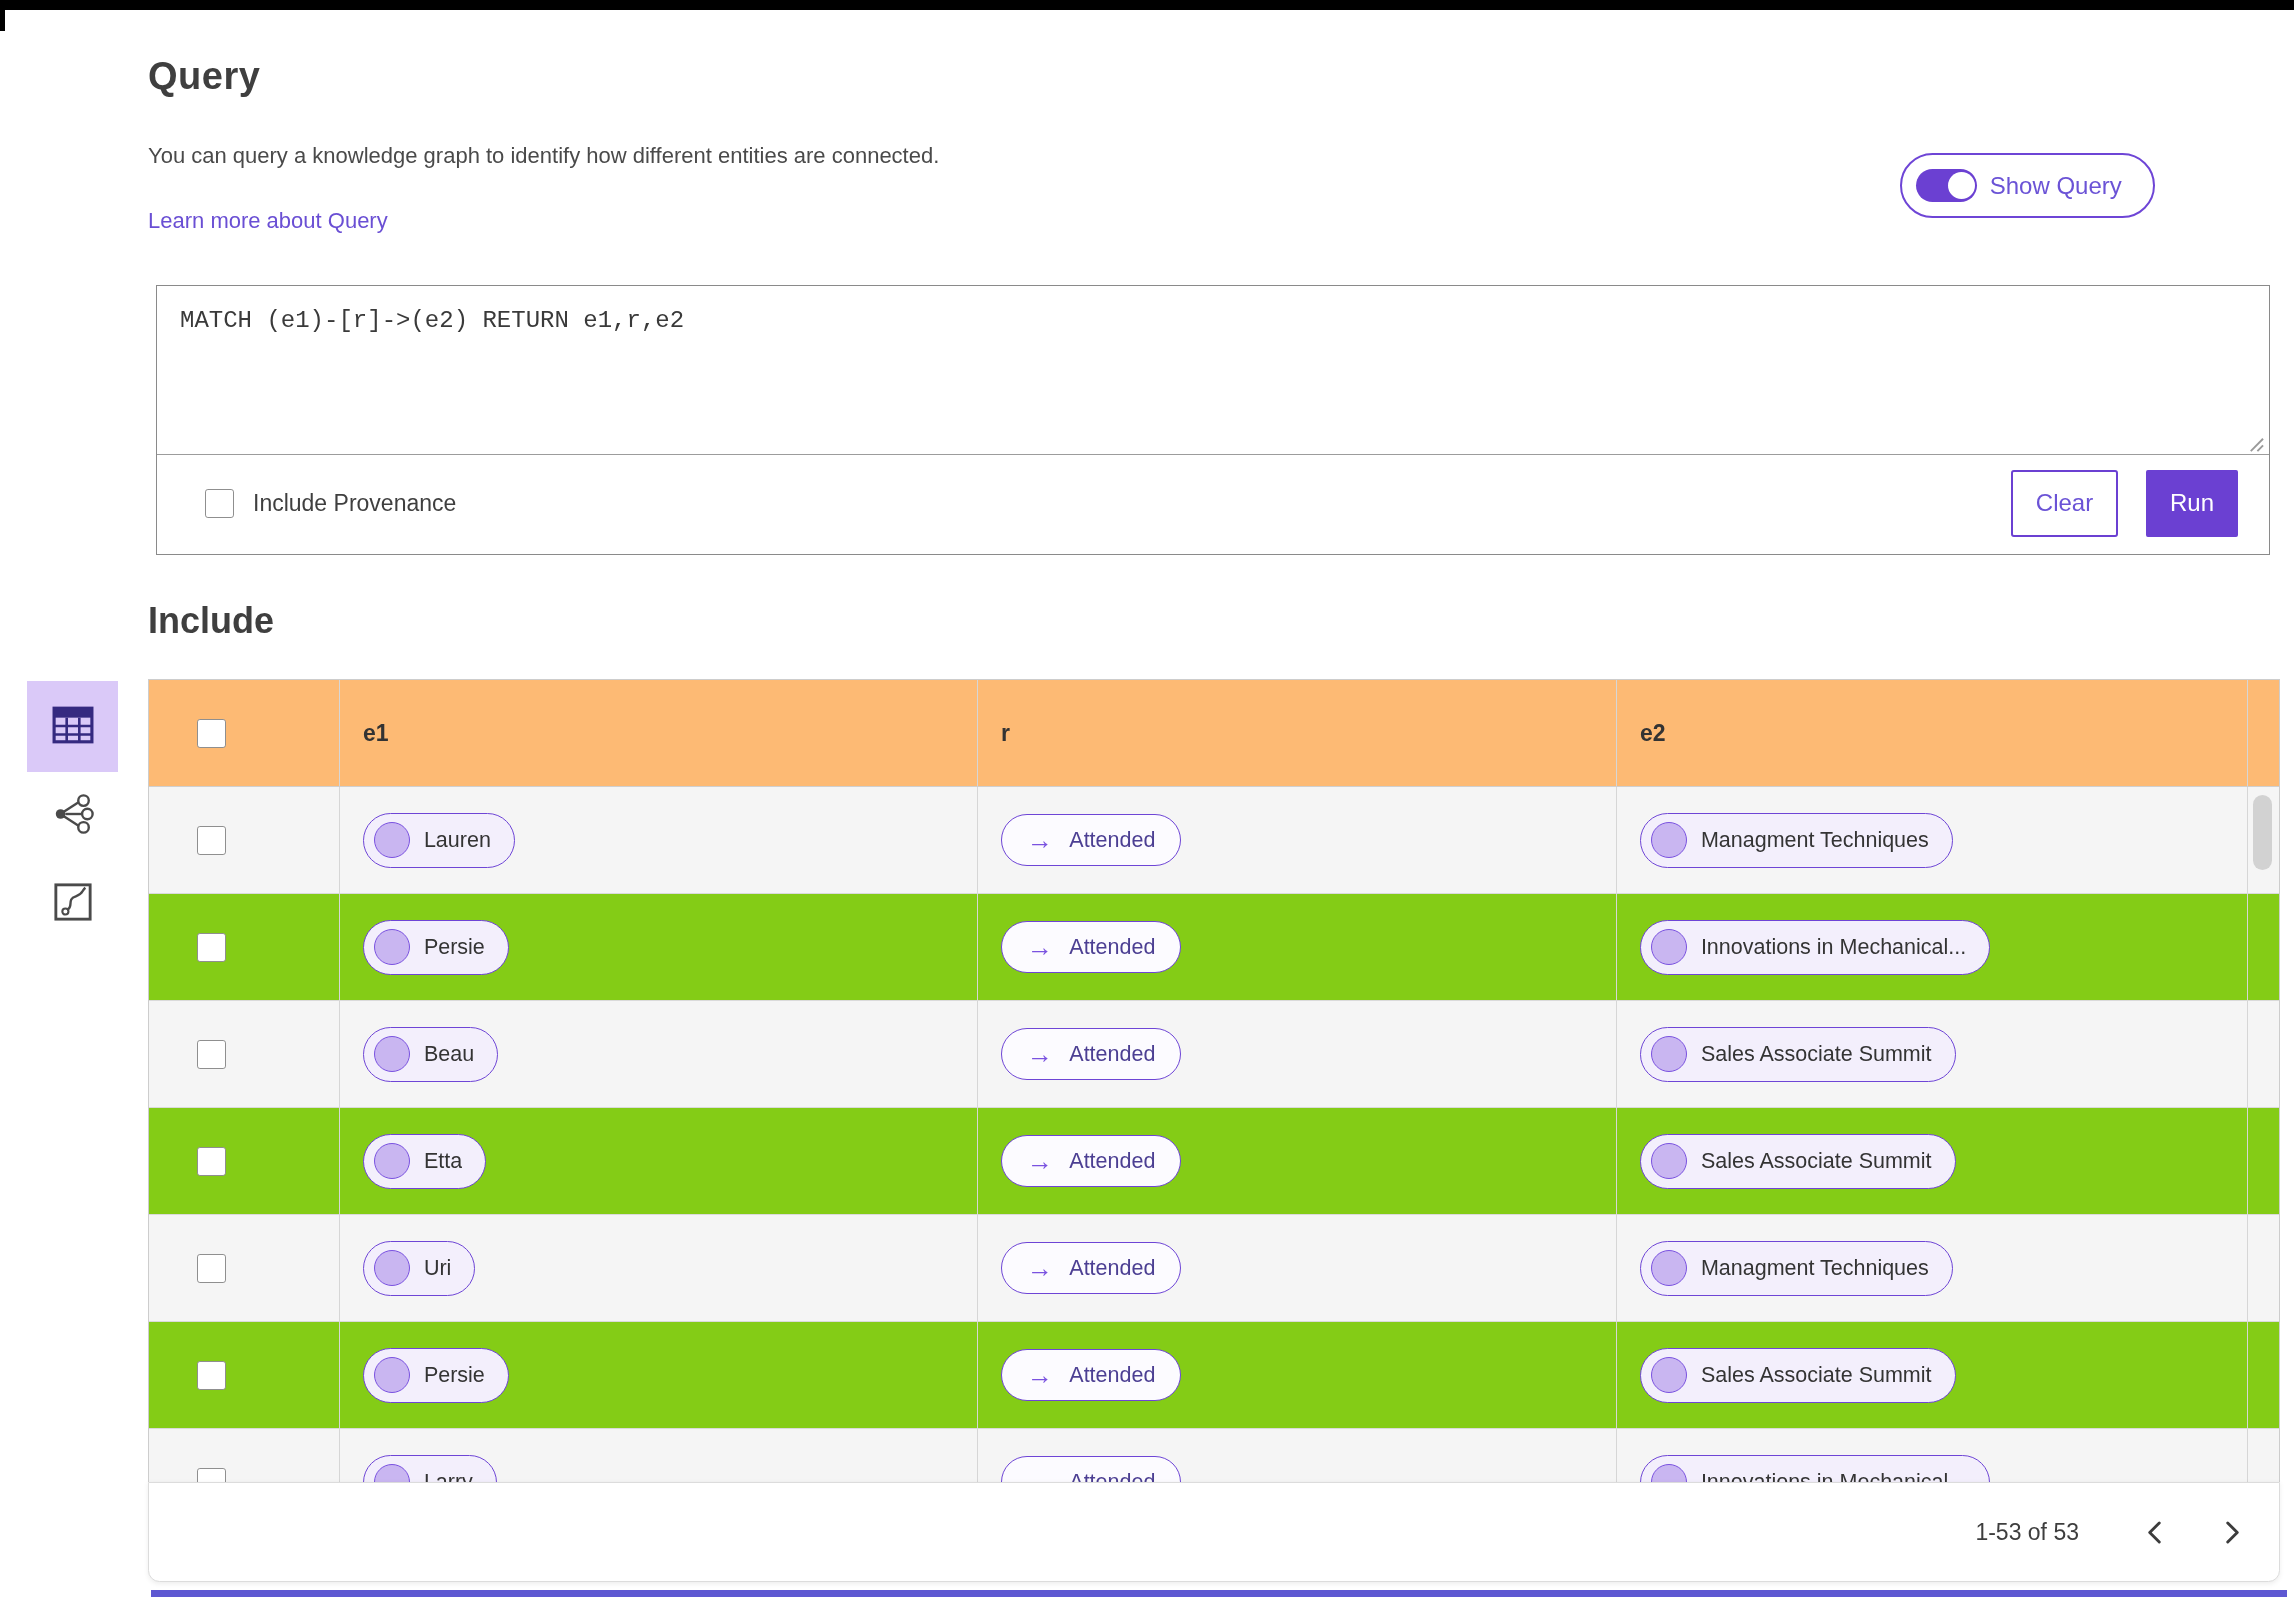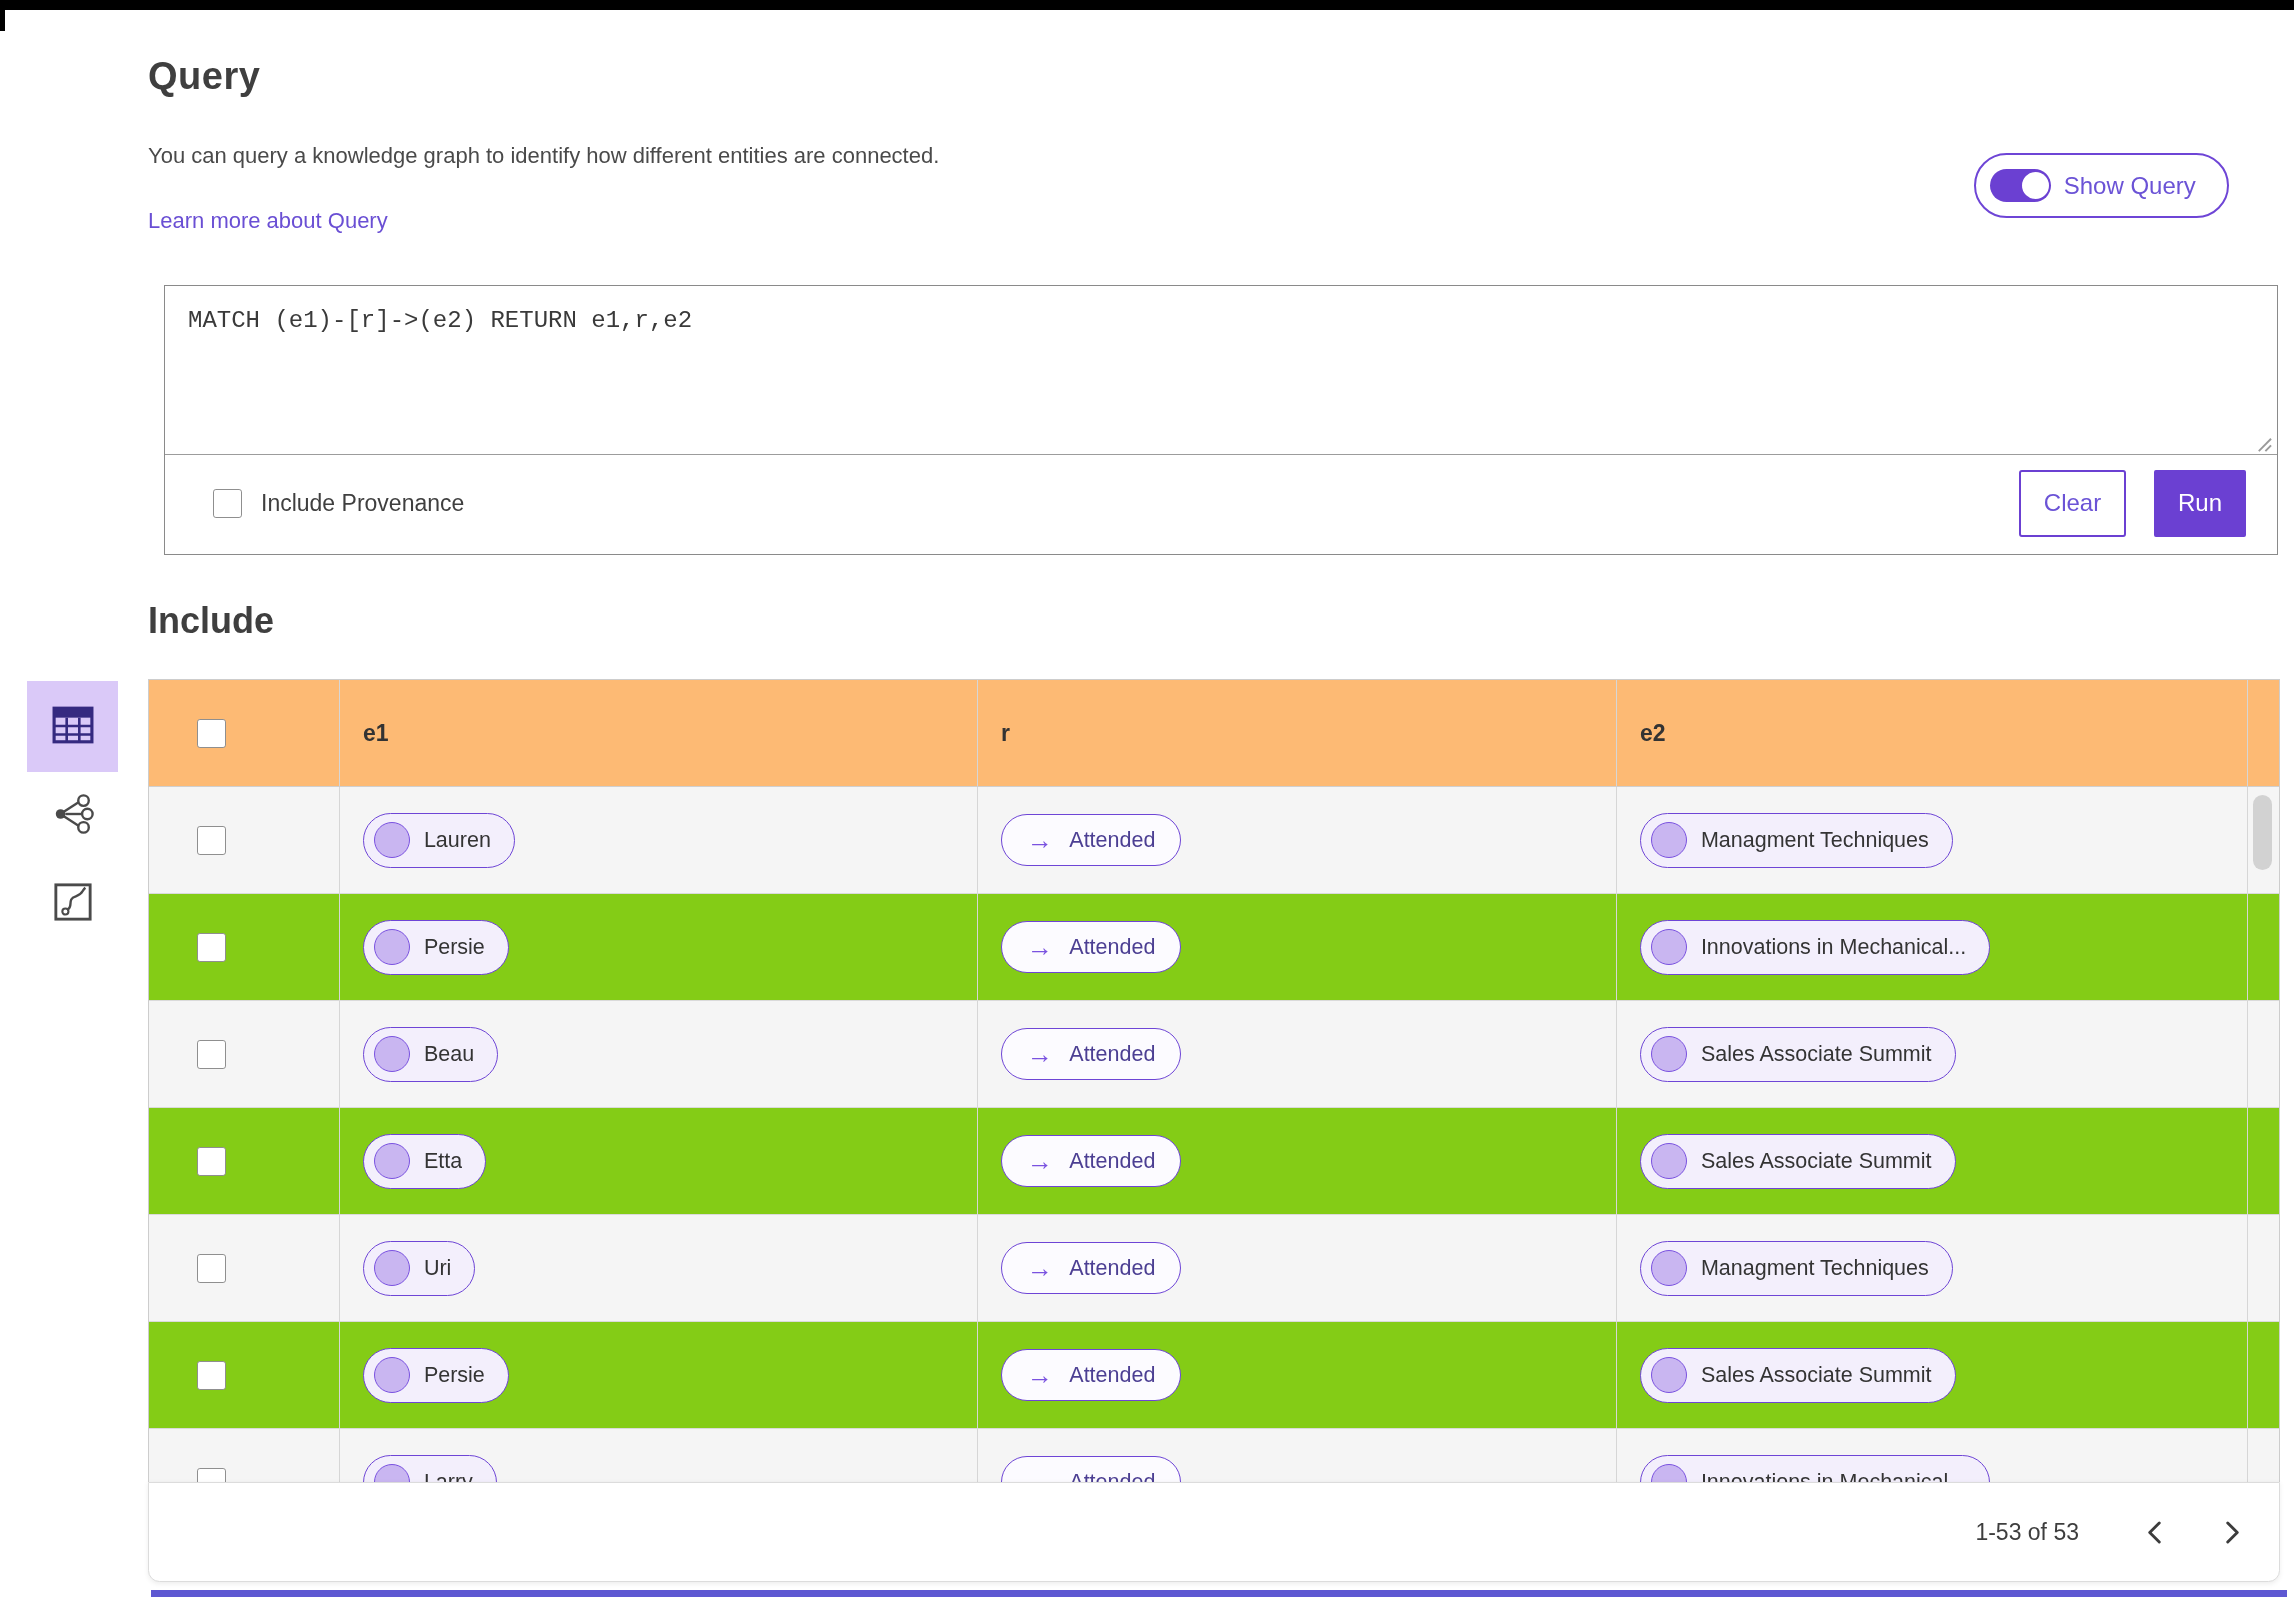--- a/index.html
+++ b/index.html
@@ -6,27 +6,27 @@
   body { background:#ffffff; font-family:"Liberation Sans", sans-serif; }
   .canvas { position:relative; width:2294px; height:1597px; background:#ffffff; overflow:hidden; }
 
   .top-bar { position:absolute; left:0; top:0; width:2294px; height:9.6px; background:#000; }
   .left-notch { position:absolute; left:0; top:0; width:4.8px; height:31px; background:#000; }
 
   .page-title { position:absolute; left:148px; top:55px; font-size:38px; font-weight:700; color:#3f3f3f; letter-spacing:0.5px; }
   .description { position:absolute; left:148px; top:143px; font-size:22px; color:#4a4a4a; }
   .learn-more { position:absolute; left:148px; top:208px; font-size:22px; color:#6a4fd4; cursor:pointer; text-decoration:none; }
 
-  .show-query { position:absolute; left:1974px; top:153px; width:255px; height:65px; border:2.4px solid #6e45d6;
+  .show-query { position:absolute; left:1900px; top:153px; width:255px; height:65px; border:2.4px solid #6e45d6;
     border-radius:34px; background:#fff; display:flex; align-items:center; gap:12.4px; padding:0 17px 0 14.3px; cursor:pointer; }
   .toggle-track { position:relative; width:61px; height:32.5px; background:#6b40d2; border-radius:17px; flex:0 0 auto; }
   .toggle-knob { position:absolute; right:1.9px; top:2.9px; width:27px; height:27px; background:#fff; border-radius:50%; }
   .show-query-label { font-size:24px; color:#6b53d6; white-space:nowrap; }
 
-  .query-panel { position:absolute; left:164px; top:285px; width:2114px; height:270px; border:1.9px solid #8a8a8a; background:#fff; }
+  .query-panel { position:absolute; left:156px; top:285px; width:2114px; height:270px; border:1.9px solid #8a8a8a; background:#fff; }
   .query-editor { position:relative; height:169px; border-bottom:1.4px solid #9c9c9c; padding:21px 23px;
     font-family:"Liberation Mono","DejaVu Sans Mono",monospace; font-size:24px; color:#3a3a3a; cursor:text; }
   .resize-handle { position:absolute; right:4.8px; bottom:4.8px; width:17px; height:17px; cursor:nwse-resize; }
   .panel-footer { height:96px; display:flex; align-items:center; justify-content:space-between; padding:0 31px 0 48px; }
   .checkbox-row { display:flex; align-items:center; gap:19px; font-size:23px; color:#3f3f3f; cursor:pointer; }
   .checkbox { width:29px; height:29px; border:1.9px solid #8f8f8f; border-radius:2.9px; background:#fff; flex:0 0 auto; }
   .btns { display:flex; gap:28px; align-items:center; }
   .btn { font-family:"Liberation Sans",sans-serif; font-size:24px; cursor:pointer; }
   .btn-clear { width:107px; height:67px; border:2.4px solid #6b40d2; background:#fff; color:#6b53d6; border-radius:2.9px; }
   .btn-run { width:92px; height:67px; background:#6b40d2; color:#fff; border:none; border-radius:1.9px; }

